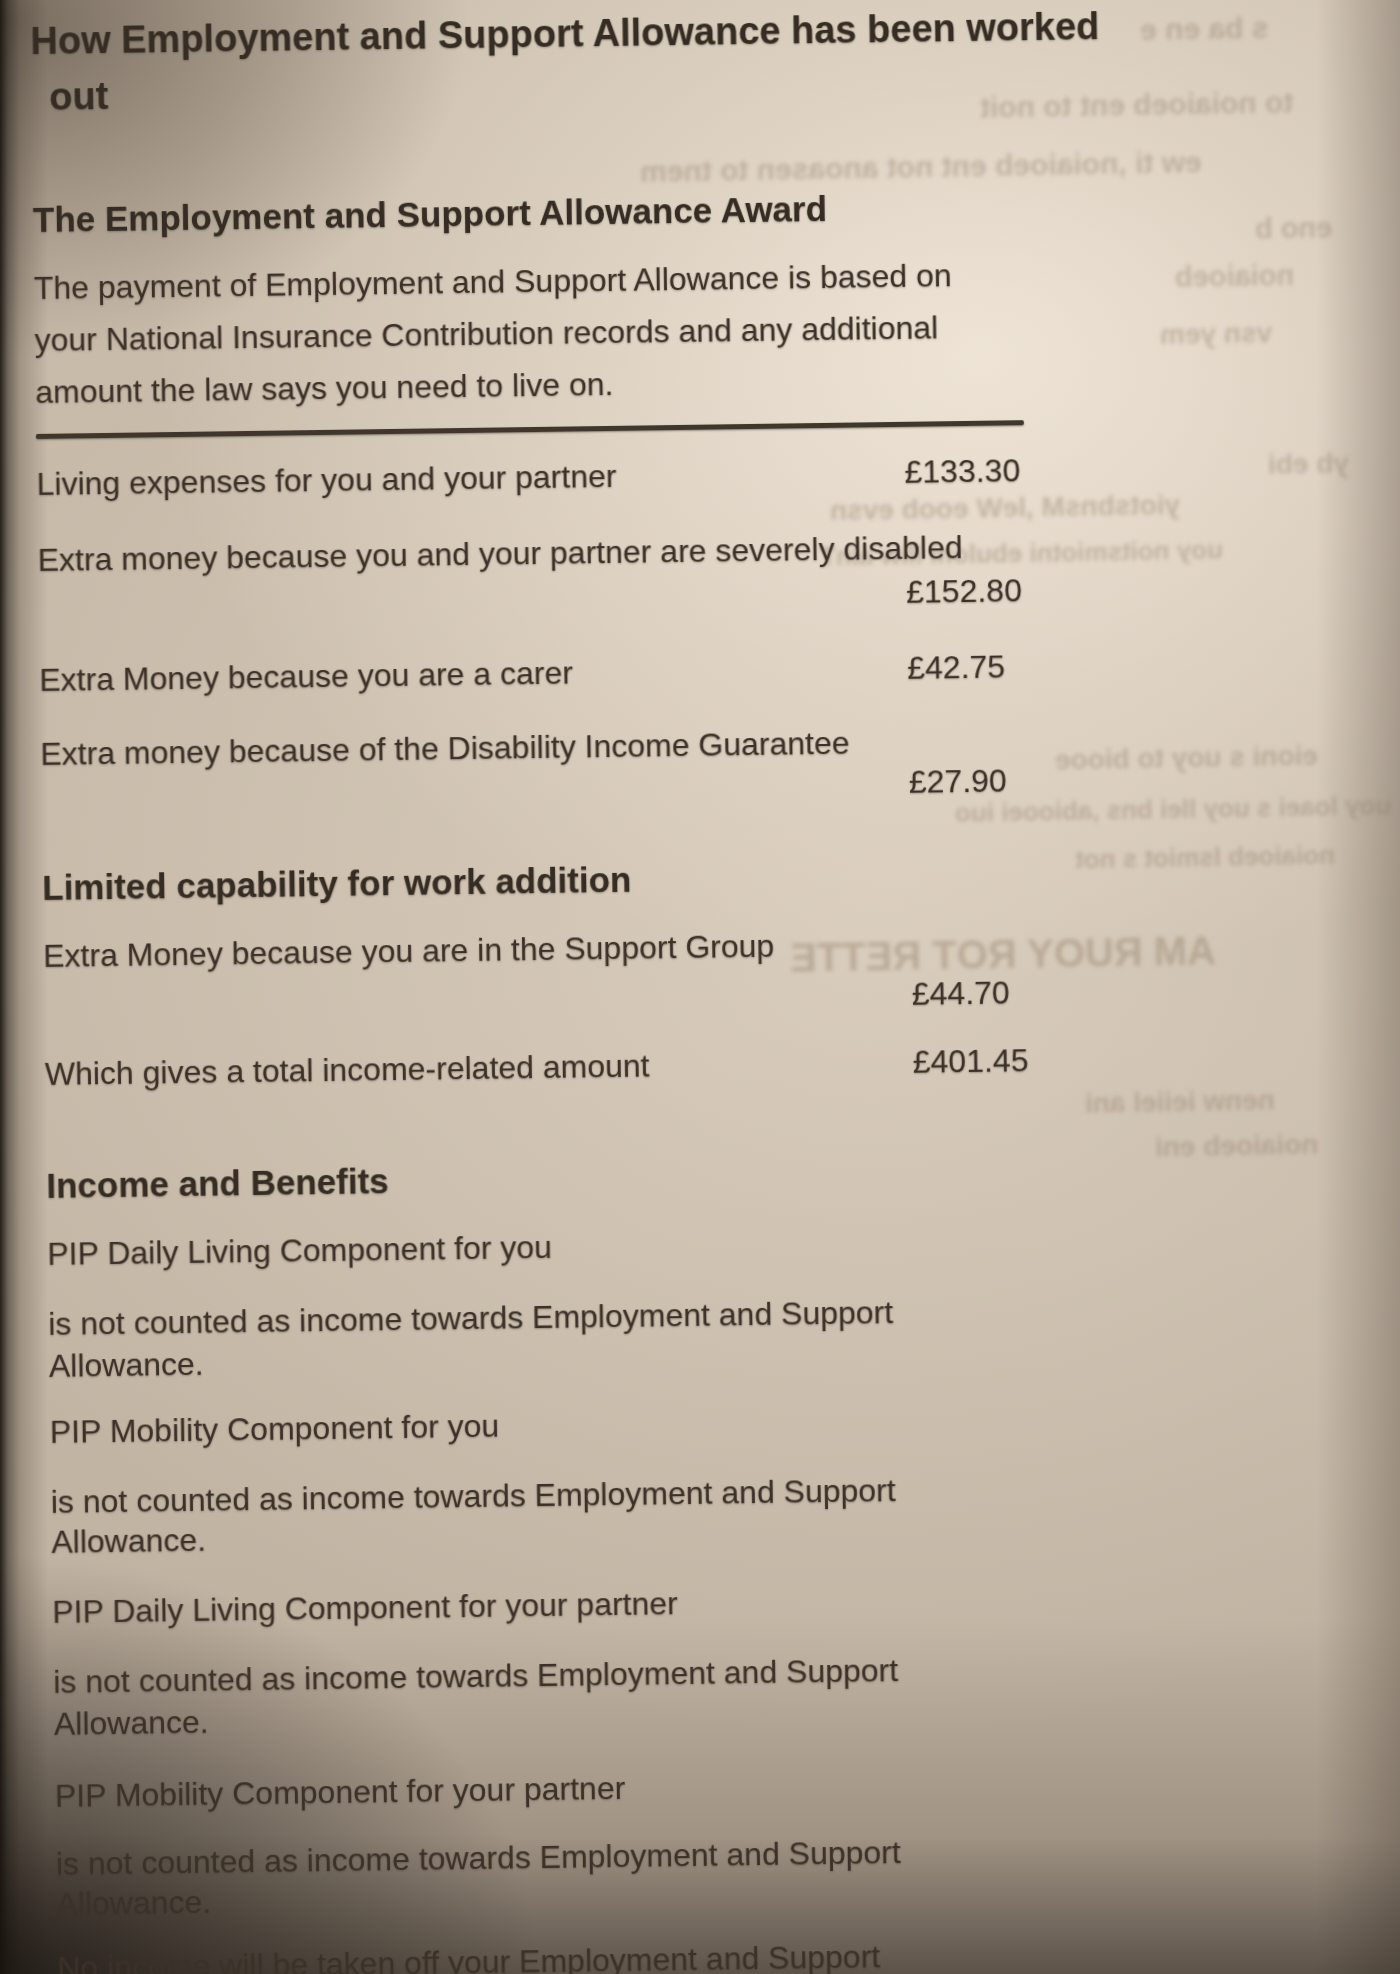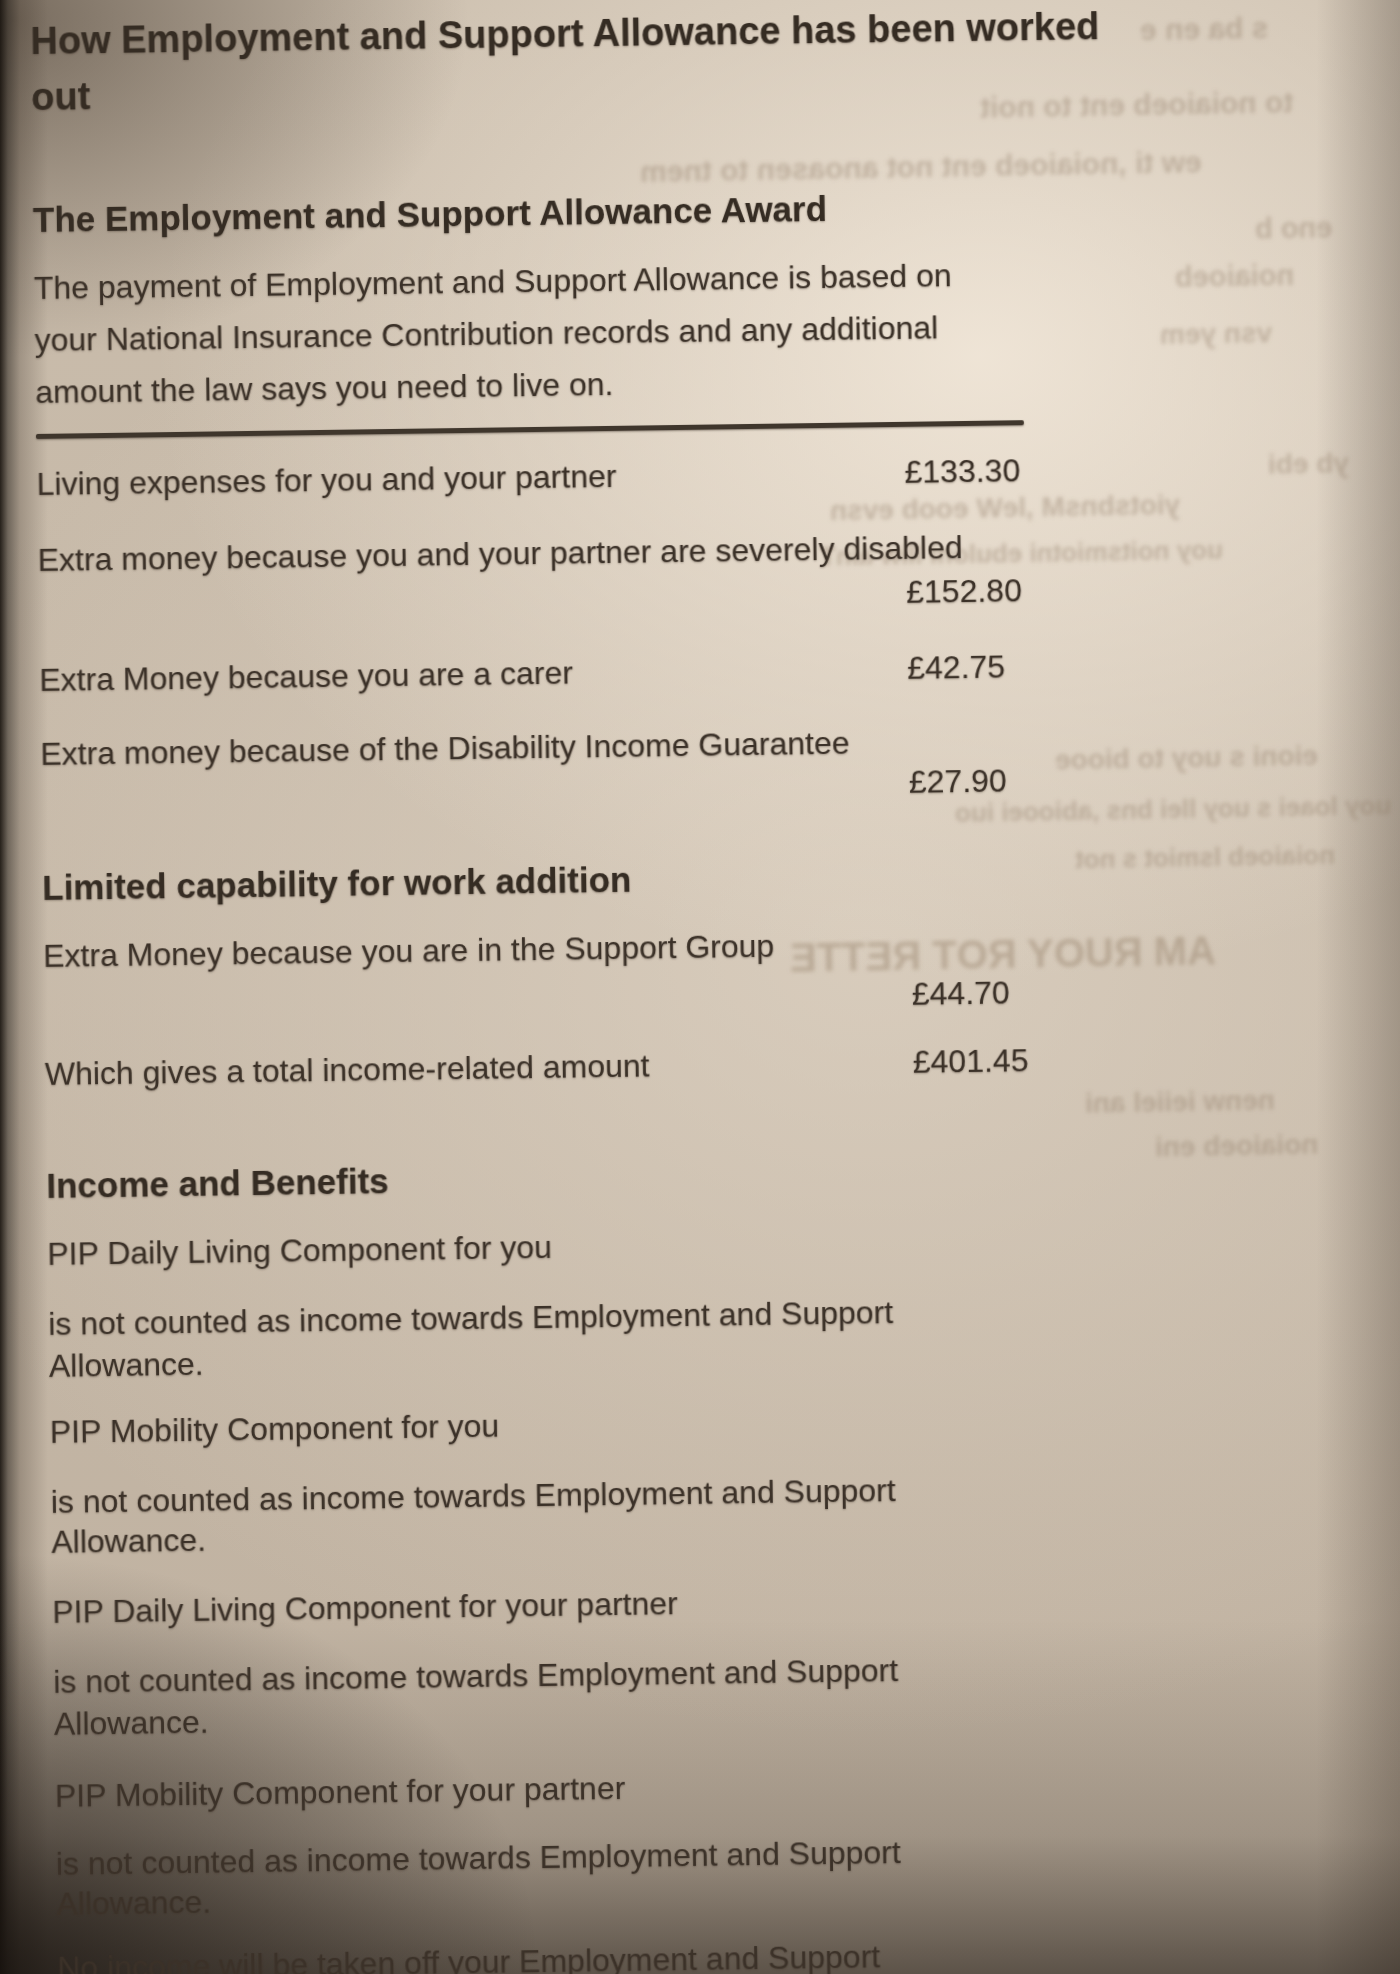--- a/index.html
+++ b/index.html
@@ -57,21 +57,21 @@
   <div class="bt" style="top:742px;left:1055px;font-size:28px;">eioni s uoy to biooe</div>
   <div class="bt" style="top:794px;left:955px;font-size:26px;">uoy loaei s uoy llei bns ,abiooei iuo</div>
   <div class="bt" style="top:842px;left:1075px;font-size:26px;">noiaioeb lsmiot s not</div>
   <div class="bt big" style="top:932px;left:790px;font-size:40px;">AM RUOY ROT RETTE</div>
   <div class="bt" style="top:1086px;left:1085px;font-size:28px;">nenw ieiiel ani</div>
   <div class="bt" style="top:1130px;left:1155px;font-size:28px;">noiaioeb eni</div>
 
   <div class="content" style="color: rgb(59, 49, 40);">
 
     <div class="line h1" style="top:10px;">How Employment and Support Allowance has been worked</div>
-    <div class="line h1" style="top:66px;">out</div>
+    <div class="line h1" style="top:66px;margin-left:18px;">out</div>
 
     <div class="line h2" style="top:190px;">The Employment and Support Allowance Award</div>
     <div class="line" style="top:260px;">The payment of Employment and Support Allowance is based on</div>
     <div class="line" style="top:312px;">your National Insurance Contribution records and any additional</div>
     <div class="line" style="top:364px;">amount the law says you need to live on.</div>
 
     <div class="rule"></div>
 
     <div>
       <div class="line" style="top:456px;">Living expenses for you and your partner</div>

